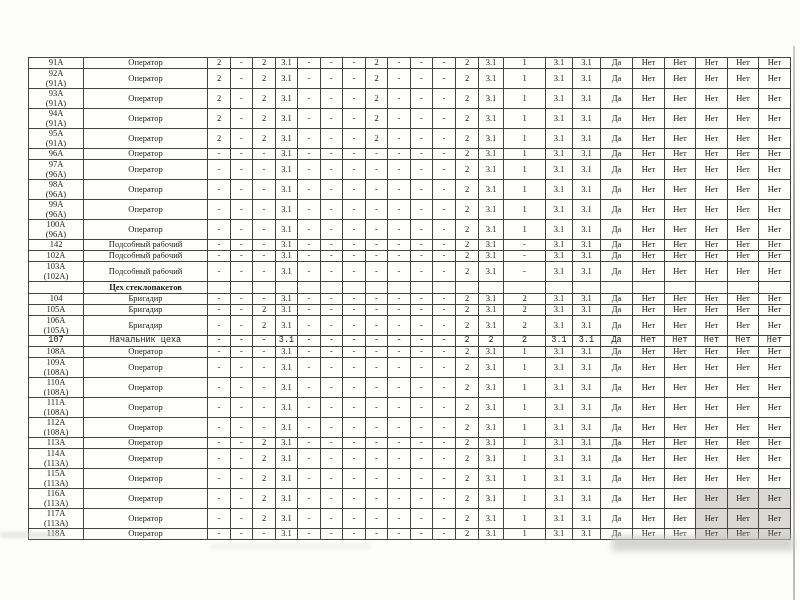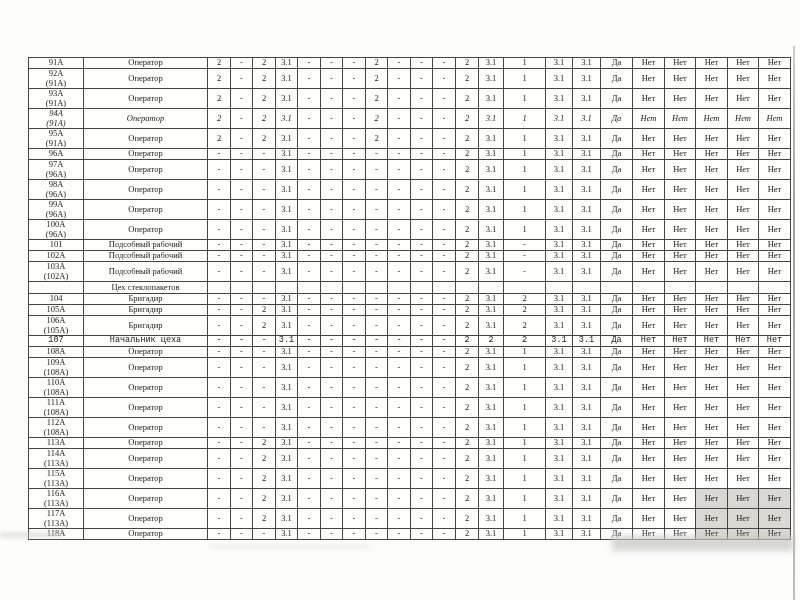--- a/index.html
+++ b/index.html
@@ -17,21 +17,21 @@
   table.grid td{
     border:1px solid #454443;
     padding:0;margin:0;
     text-align:center;vertical-align:middle;
     font-size:8.5px;line-height:9.5px;color:#1b1b1b;
     overflow:hidden;white-space:pre-line;
   }
   table.grid{border:1px solid #2c2b2a;}
   td.code-cell{font-size:8.7px;}
   td.title-cell{font-size:9px;}
-  tr.section-row td.title-cell{font-weight:normal;}
+  tr.section-row td.title-cell{font-weight:bold;}
   td.shaded{background:#d9d8d2;}
   .edge-line{
     position:absolute;left:793px;top:46px;width:2px;height:554px;
     background:linear-gradient(180deg,#c4c4c2 0%,#8f8f8d 30%,#9a9a98 70%,#b5b5b3 100%);
     opacity:.85;
   }
   .bottom-band{
     position:absolute;left:612px;top:536px;width:182px;height:15px;
     background:#c9c8c2;filter:blur(3px);opacity:.75;
   }
@@ -149,21 +149,21 @@
           <td>1</td>
           <td>3.1</td>
           <td>3.1</td>
           <td>Да</td>
           <td>Нет</td>
           <td>Нет</td>
           <td>Нет</td>
           <td>Нет</td>
           <td>Нет</td>
         </tr>
-        <tr style="height: 20px; font-style: italic;">
+        <tr style="height: 20px;">
           <td class="code-cell">94А
 (91А)</td>
           <td class="title-cell">Оператор</td>
           <td>2</td>
           <td>-</td>
           <td>2</td>
           <td>3.1</td>
           <td>-</td>
           <td>-</td>
           <td>-</td>
@@ -338,21 +338,21 @@
           <td>3.1</td>
           <td>3.1</td>
           <td>Да</td>
           <td>Нет</td>
           <td>Нет</td>
           <td>Нет</td>
           <td>Нет</td>
           <td>Нет</td>
         </tr>
         <tr style="height: 11px;">
-          <td class="code-cell">101</td>
+          <td class="code-cell">142</td>
           <td class="title-cell">Подсобный рабочий</td>
           <td>-</td>
           <td>-</td>
           <td>-</td>
           <td>3.1</td>
           <td>-</td>
           <td>-</td>
           <td>-</td>
           <td>-</td>
           <td>-</td>

